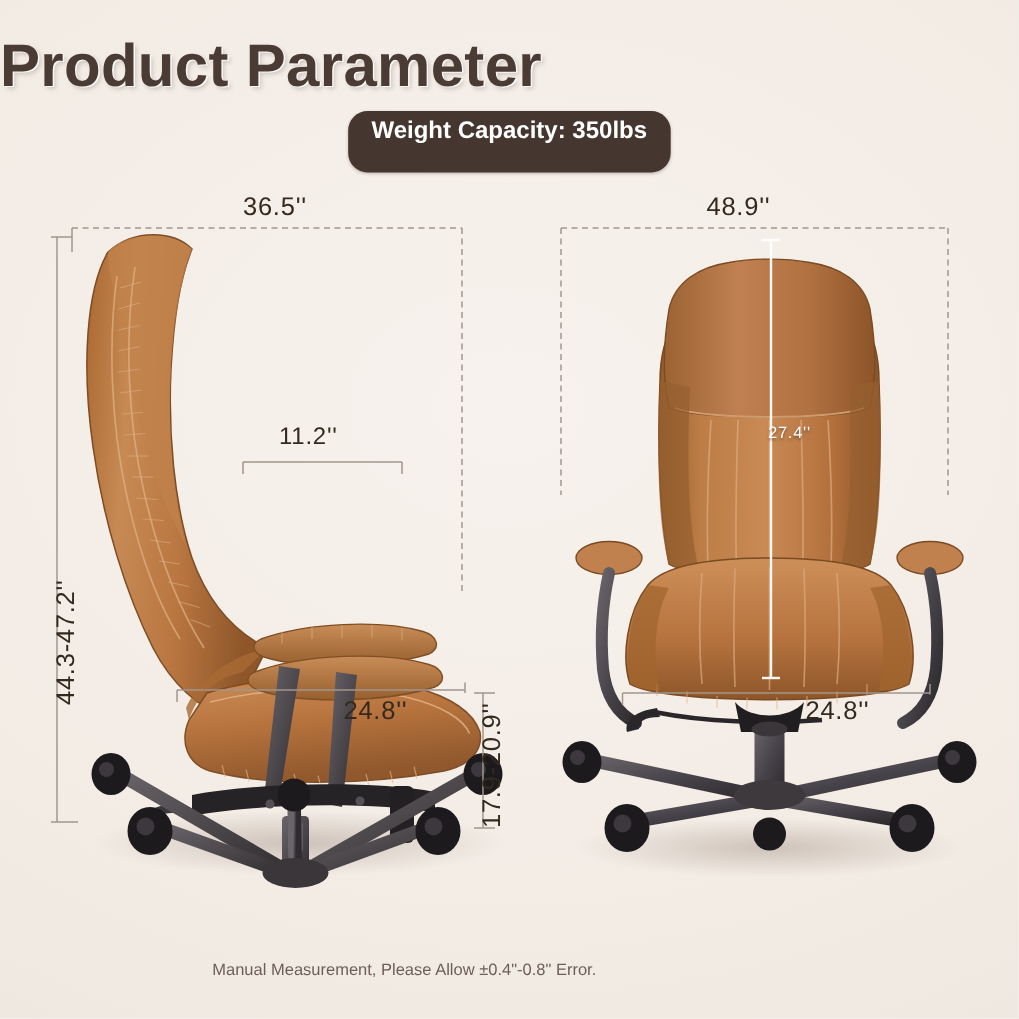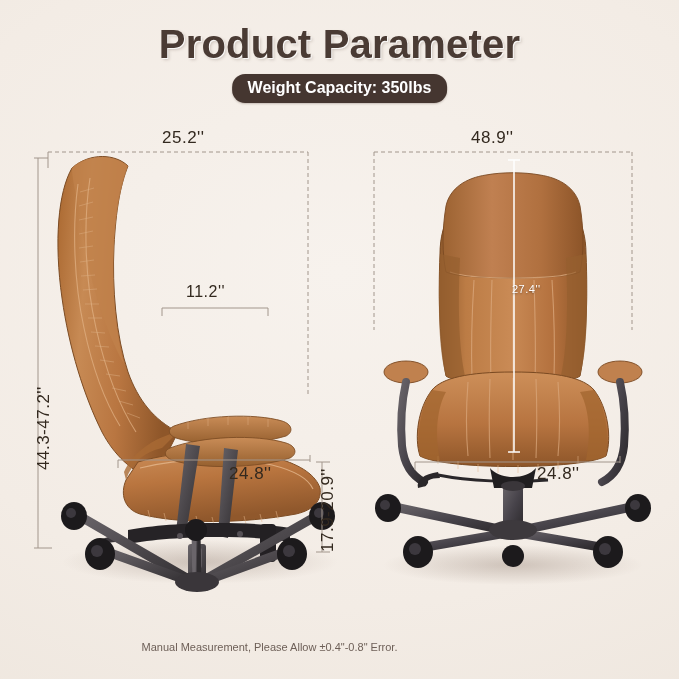--- a/index.html
+++ b/index.html
@@ -11,32 +11,31 @@
     position:relative;
   }
   #page{
     position:absolute;inset:0;
     background:
       radial-gradient(ellipse 120% 90% at 50% 40%, #f7f2ed 0%, #f3ece5 55%, #ece4db 100%);
   }
   
   .title{
     position:absolute;top:22px;left:0;width:679px;
-    text-align:center;
     font-size:40px;font-weight:bold;
     color:#4a3b34;
     letter-spacing:.2px;
     text-shadow:1px 1px 0 rgba(255,255,255,.85), 2px 2px 3px rgba(120,100,90,.28);
   }
   .badge{
     position:absolute;top:74px;left:50%;transform:translateX(-50%);
     background:#453630;
     color:#ffffff;
     font-size:16px;font-weight:bold;
-    padding:5px 16px 6px;
+    padding:5px 16px 18px;
     border-radius:13px;
     white-space:nowrap;
     box-shadow:0 1px 2px rgba(90,70,60,.3);
   }
   
   .footer{
     position:absolute;bottom:26px;left:0;width:539px;
     text-align:center;
     font-size:11px;
     color:#6d5f57;
@@ -220,21 +219,21 @@
       <line x1="118" y1="460" x2="310" y2="460"></line>
       <line x1="118" y1="460" x2="118" y2="468"></line>
       <line x1="310" y1="455" x2="310" y2="462"></line>
 
       <line x1="322" y1="462" x2="322" y2="552"></line>
       <line x1="316" y1="462" x2="330" y2="462"></line>
       <line x1="316" y1="552" x2="330" y2="552"></line>
     </g>
   </svg>
 
-  <div class="dim" style="left:162px;top:128px;">25.2''</div>
+  <div class="dim" style="left:162px;top:128px;">36.5''</div>
 
   <div class="dim vert" style="left:34px;top:470px;">44.3-47.2''</div>
 
   <div class="dim small" style="left:186px;top:283px;">11.2''</div>
 
   <div class="dim" style="left:229px;top:464px;">24.8''</div>
 
   <div class="dim vert" style="left:318px;top:552px;">17.9-20.9''</div>
 
   <svg class="chair-svg" style="left:372px;top:150px;" width="282" height="440" viewBox="0 0 282 440">

